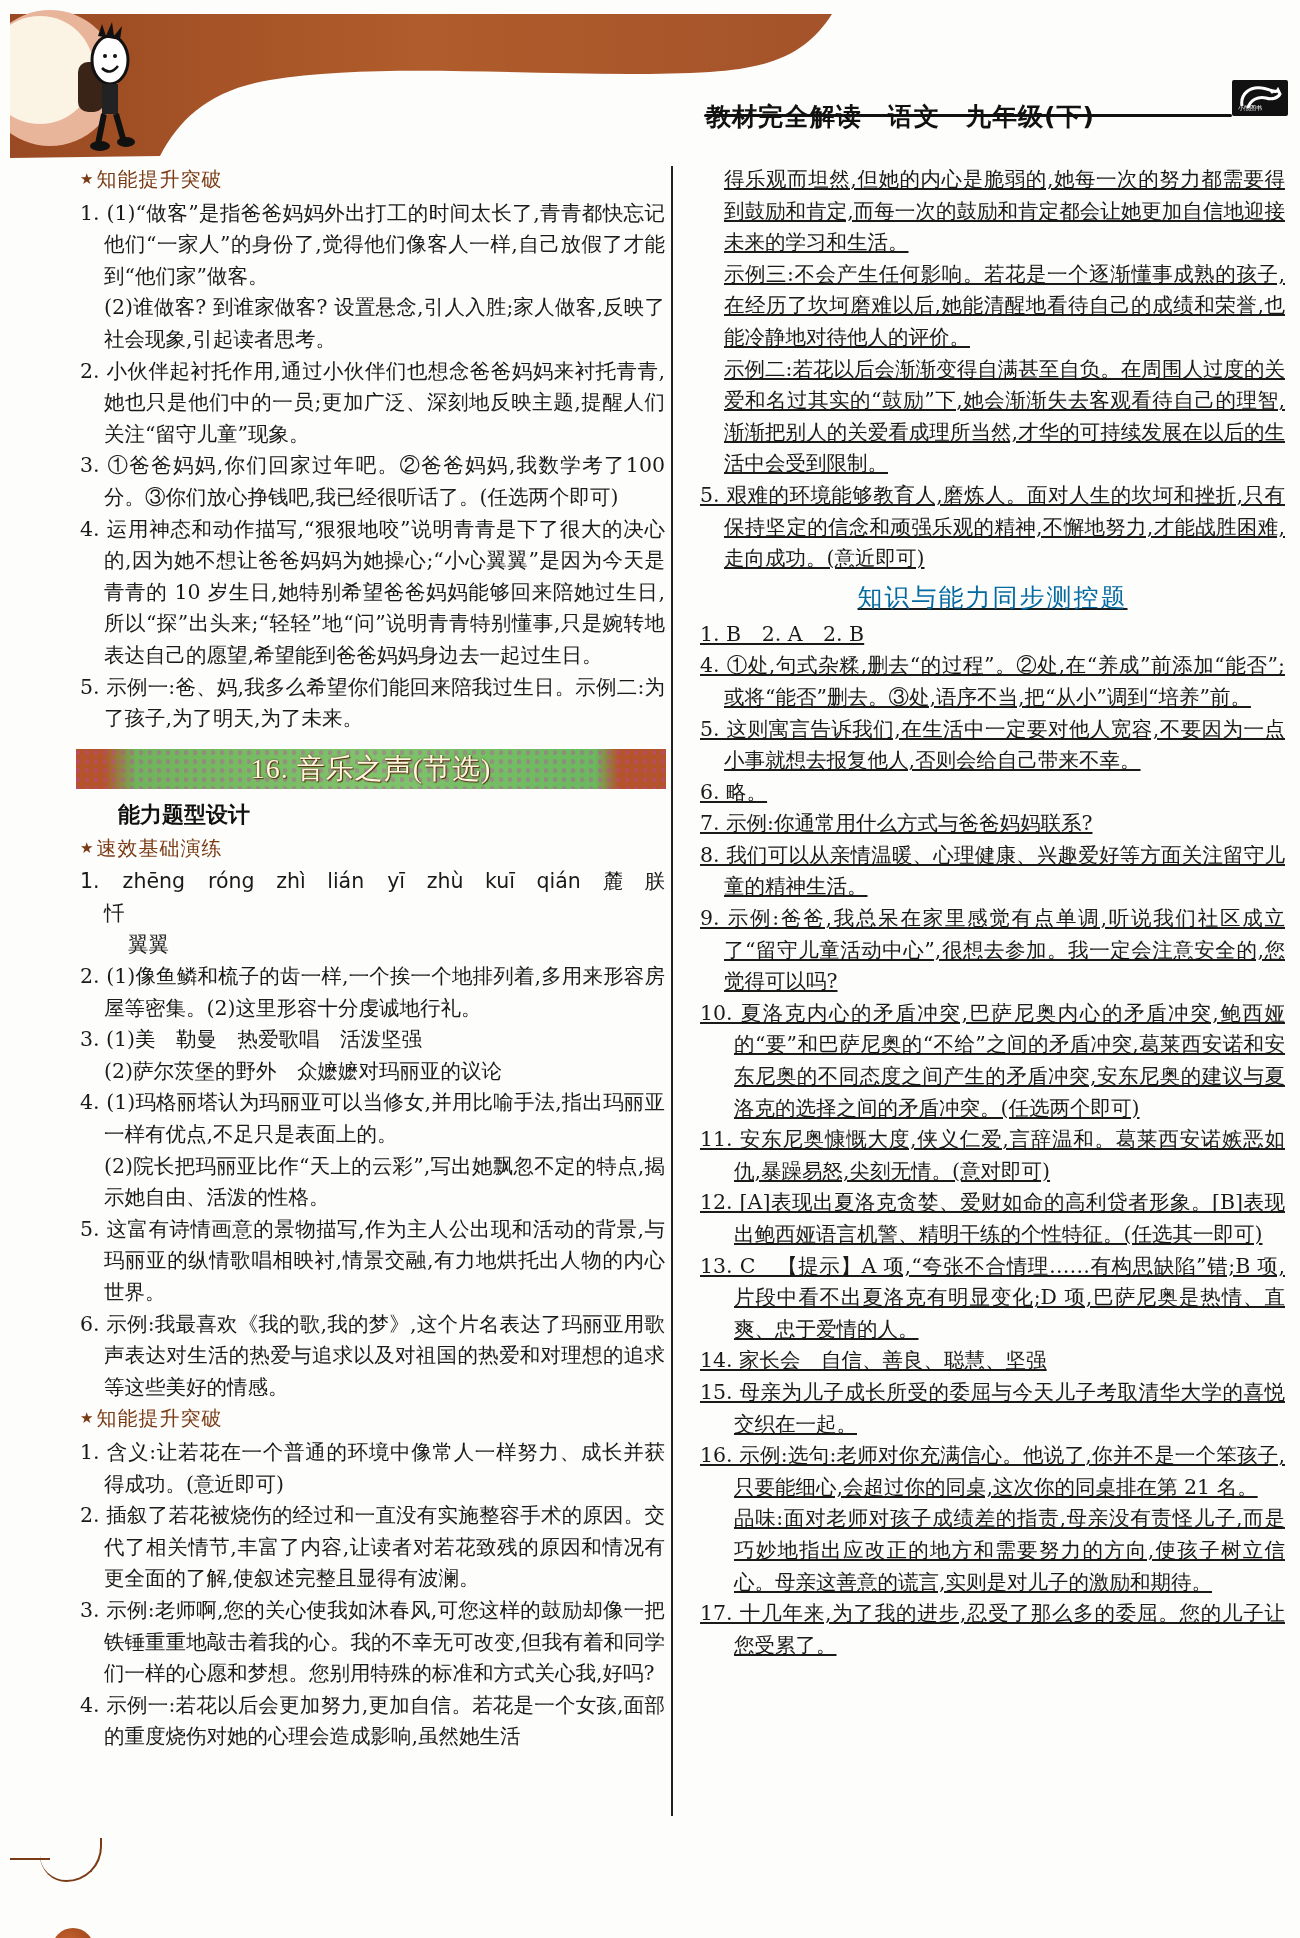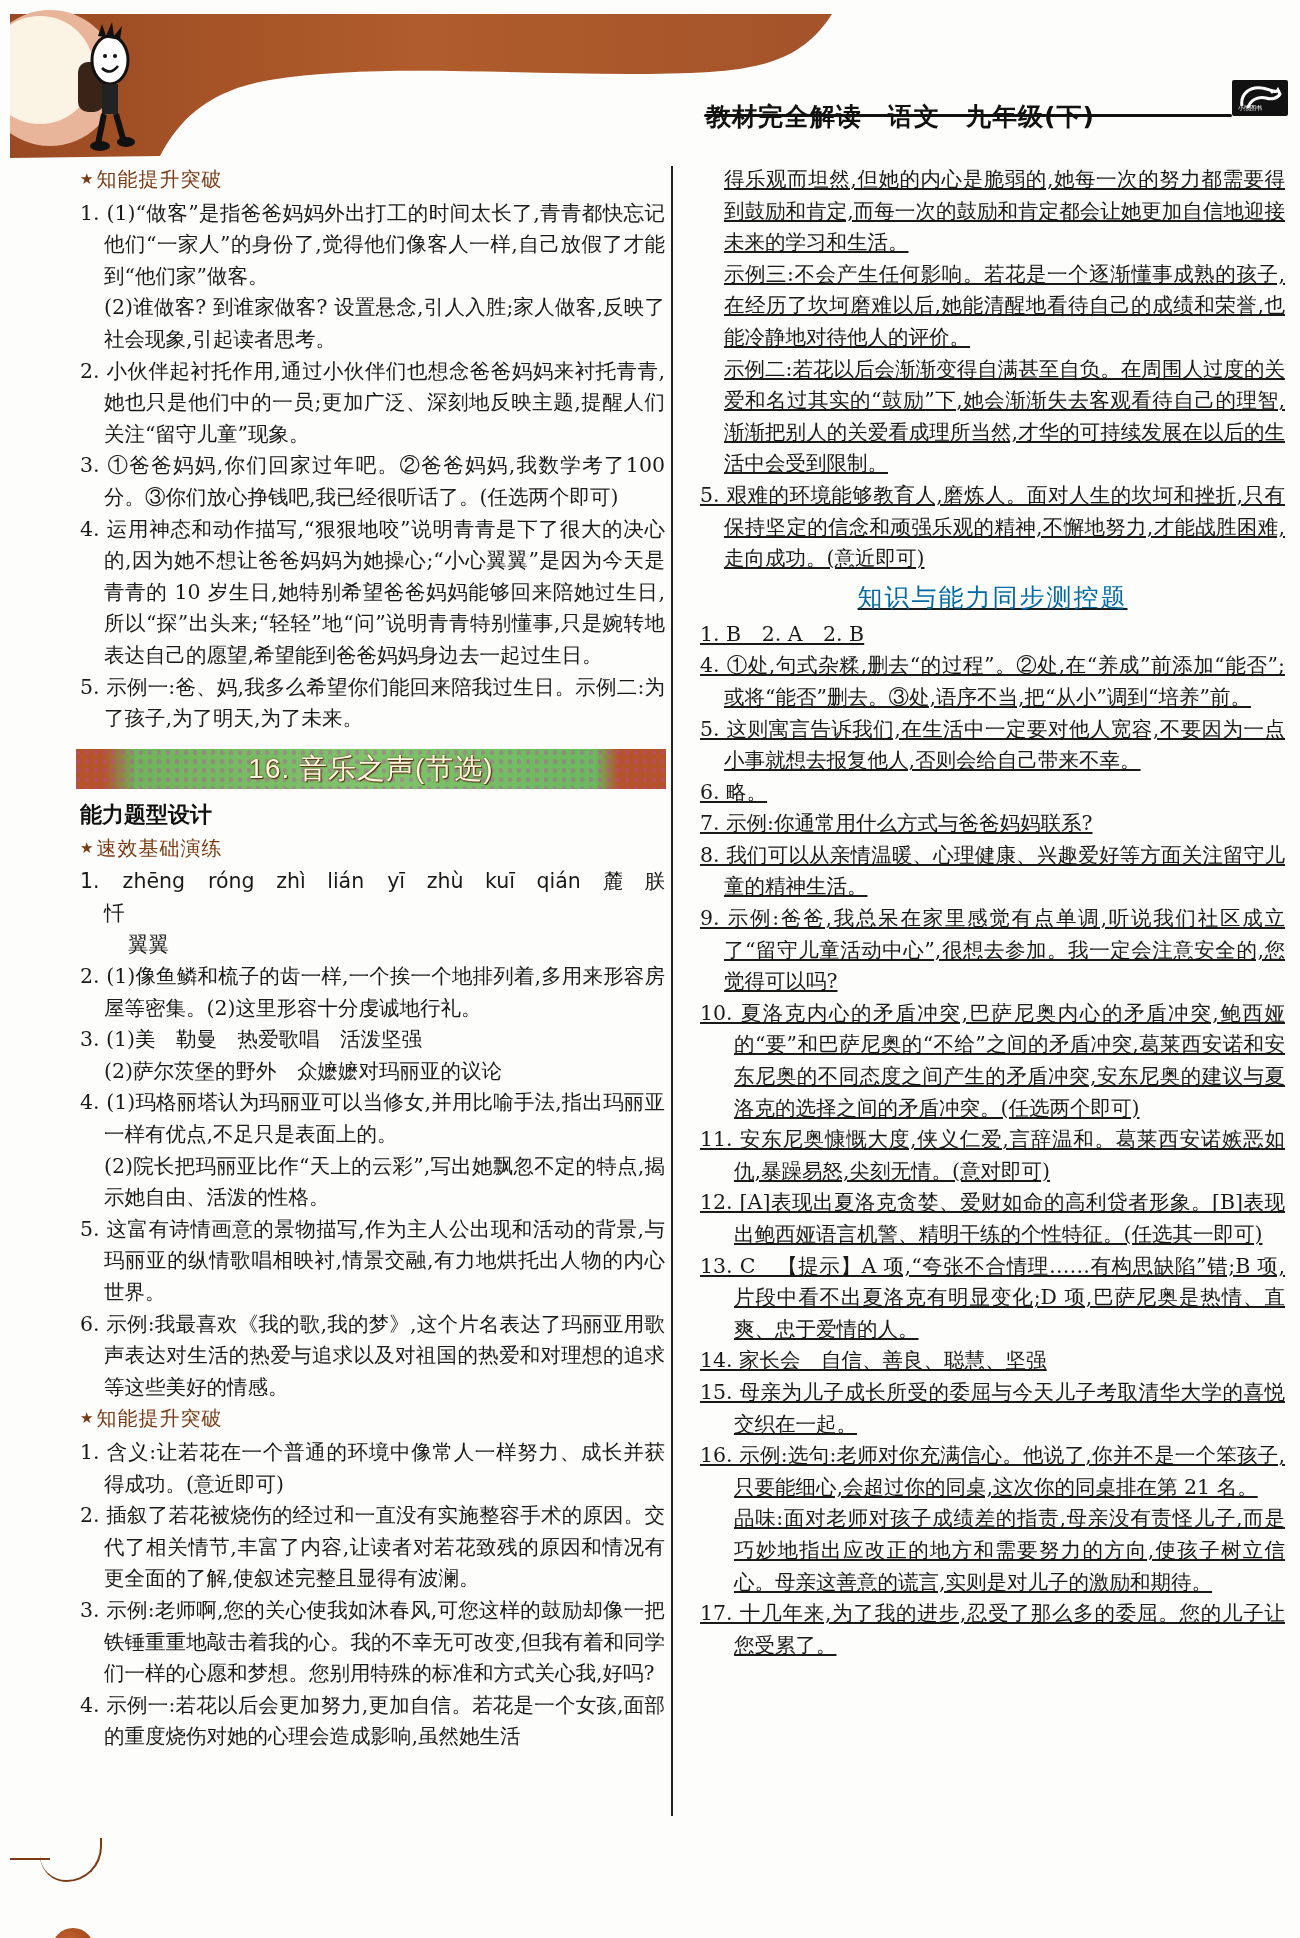--- a/index.html
+++ b/index.html
@@ -43,39 +43,39 @@
   .divider {
     position: absolute; left: 671px; top: 166px; width: 2px; height: 1650px; background: #222;
   }
   .section-head {
     font-family: "DejaVu Sans", sans-serif; color: #7a3a14;
     font-size: 20px; line-height: 31.6px; letter-spacing: 1px;
   }
   .section-head .star { font-size: 15px; margin-right: 2px; position: relative; top: -2px; }
   .sub-head {
     font-family: "DejaVu Sans", sans-serif; font-weight: bold; color: #111;
-    font-size: 22px; line-height: 36px; margin-top: 8px;
+    font-size: 22px; line-height: 36px; margin-top: 8px; margin-left: 38px;
   }
   .item { padding-left: 24px; text-indent: -24px; text-align: justify; }
   .item.wide { padding-left: 34px; text-indent: -34px; }
   .para { padding-left: 24px; text-align: justify; }
   .para.wide { padding-left: 34px; }
   .pinyin-line {
     font-family: "DejaVu Sans", sans-serif; word-spacing: 16px;
   }
   .lesson-banner {
     position: relative; margin: 14px 0 0 0; height: 40px; width: 590px; margin-left: -4px;
     background:
       radial-gradient(circle at 20% 40%, rgba(200,60,180,0.35) 0 2px, transparent 3px),
       linear-gradient(90deg, #b3542a 0 28px, #6fb35a 60px, #7fc46a 50%, #6bb85e 88%, #b3542a 92%, #b3542a 100%);
     background-size: 9px 9px, 100% 100%;
     display: flex; align-items: center; justify-content: center;
   }
   .lesson-banner span {
-    font-family: Liberation Sans, sans-serif; color: #fff8e0; font-size: 28px;
+    font-family: Liberation Serif, serif; color: #fff8e0; font-size: 28px;
     text-shadow: 0 0 2px #5a2b10, 1px 1px 1px #5a2b10;
     letter-spacing: 1px;
   }
   .big-head {
     font-family: "DejaVu Sans", sans-serif; color: #0369a1; text-align: center;
     font-size: 25px; line-height: 42px; margin: 2px 0 0 0; letter-spacing: 2px;
   }
   
   .page-line { position: absolute; left: 10px; top: 1858px; width: 40px; height: 2px; background: #7a3a14; }
   .page-arc {

